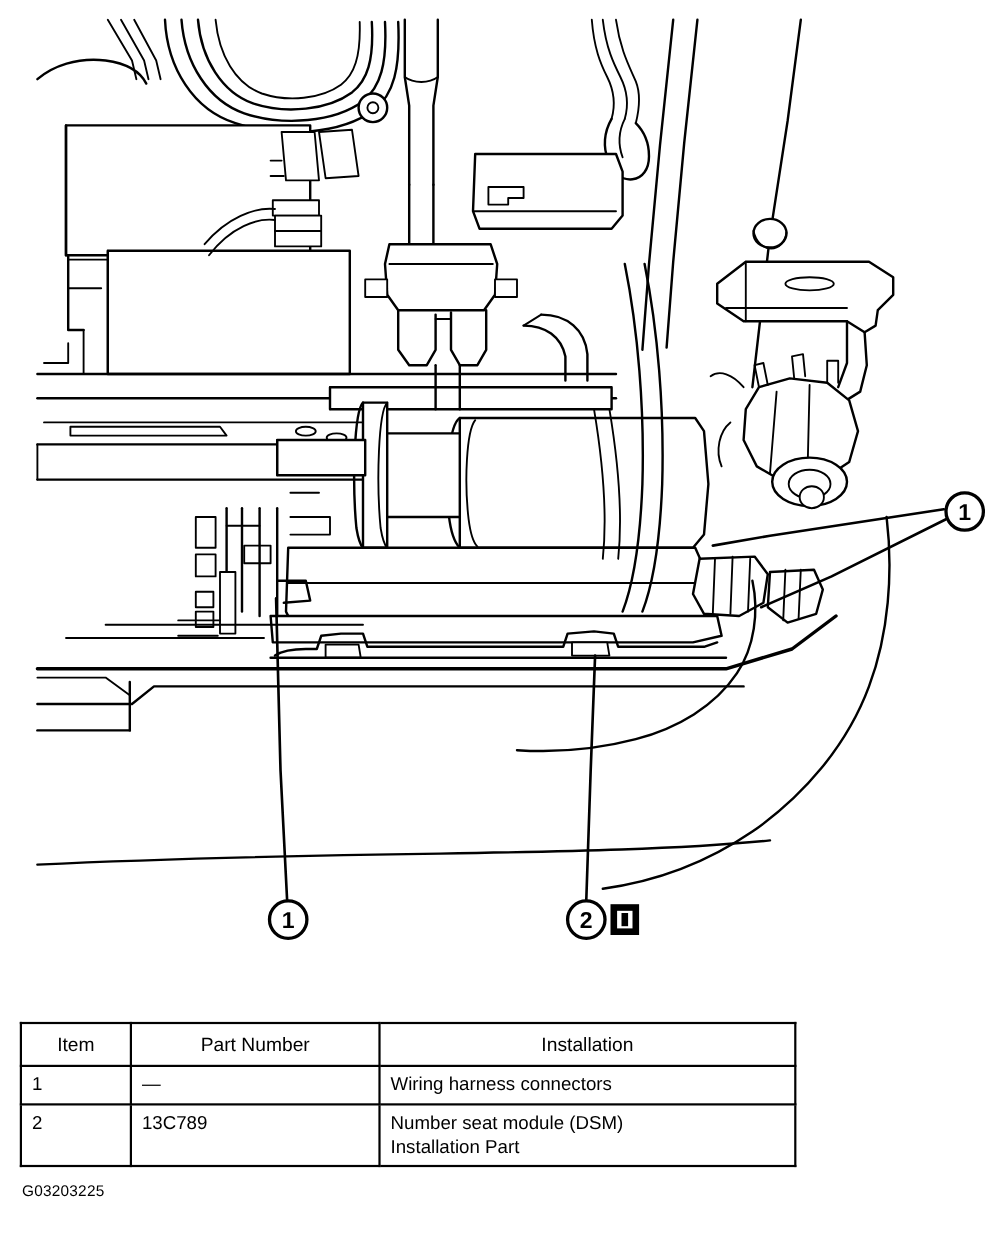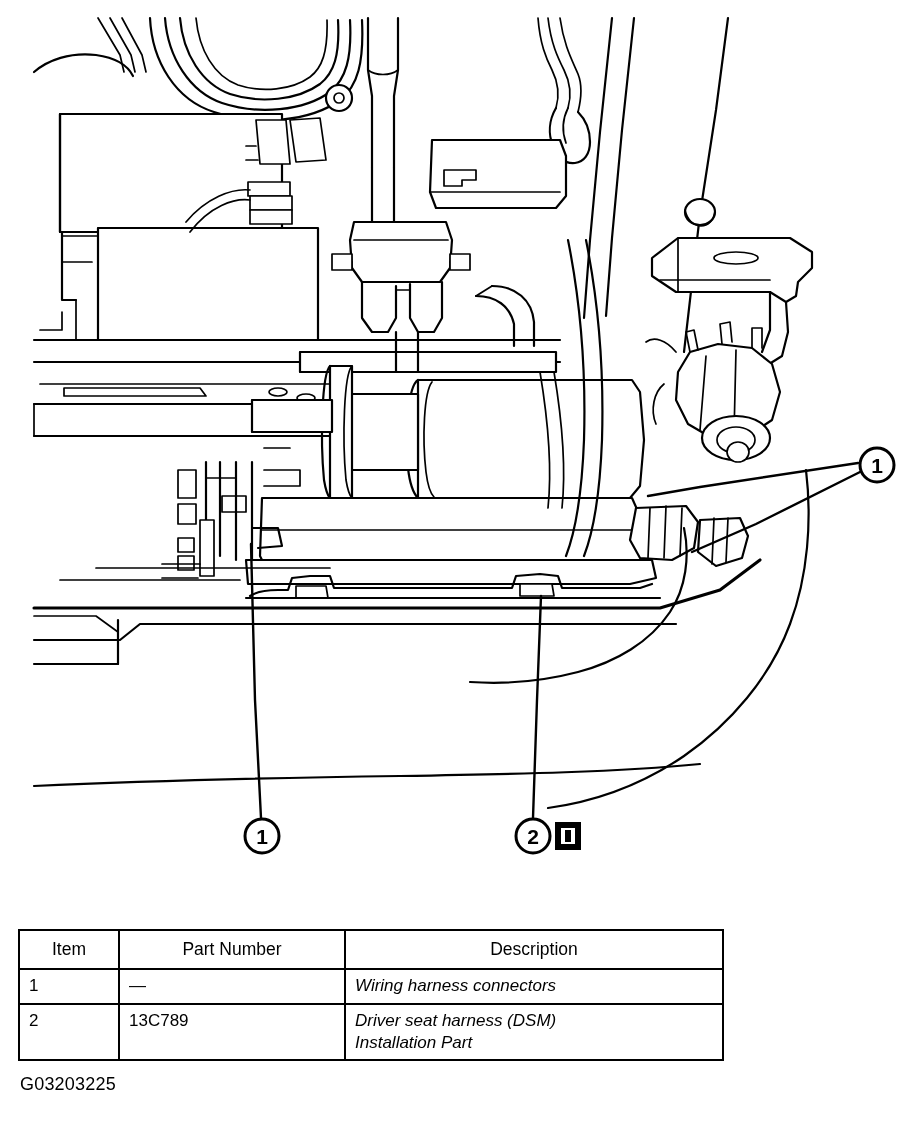--- a/index.html
+++ b/index.html
@@ -40,24 +40,24 @@
   }
   #parts-table thead th{
     font-weight:normal;
     text-align:center;
     padding:7px 6px;
     font-size:17.5px;
   }
   #parts-table .col-item{width:86px;}
   #parts-table .col-part{width:212px;margin-left:24px;}
   #parts-table tbody td{font-weight:normal;}
-  .desc-line{display:block;font-style:italic;}
+  .desc-line{display:block;}
   #figure-id{
     position:absolute;left:20px;top:1074px;
-    font-size:18px;letter-spacing:.2px;
+    font-size:14px;letter-spacing:.2px;
   }
 </style>
 </head>
 <body>
 
 <div id="figure-area">
 <svg viewBox="0 0 910 895" xmlns="http://www.w3.org/2000/svg">
 
   <g>
     <path class="ln" d="M150 18 C152 62 176 100 214 112 C256 126 310 122 340 100 C358 86 364 62 362 20"></path>
@@ -338,35 +338,35 @@
   </g>
 
 </svg>
 </div>
 
 <table id="parts-table">
   <thead>
     <tr>
       <th class="col-item">Item</th>
       <th class="col-part">Part Number</th>
-      <th>Description</th>
+      <th>Installation</th>
     </tr>
   </thead>
   <tbody>
     <tr>
       <td>1</td>
       <td>—</td>
       <td>
         <span class="desc-line">Wiring harness connectors</span>
       </td>
     </tr>
     <tr>
       <td>2</td>
       <td>13C789</td>
       <td>
-        <span class="desc-line">Driver seat harness (DSM)</span>
+        <span class="desc-line">Number seat module (DSM)</span>
         <span class="desc-line">Installation Part</span>
       </td>
     </tr>
   </tbody>
 </table>
 
 <div id="figure-id">G03203225</div>
 
 </body></html>

